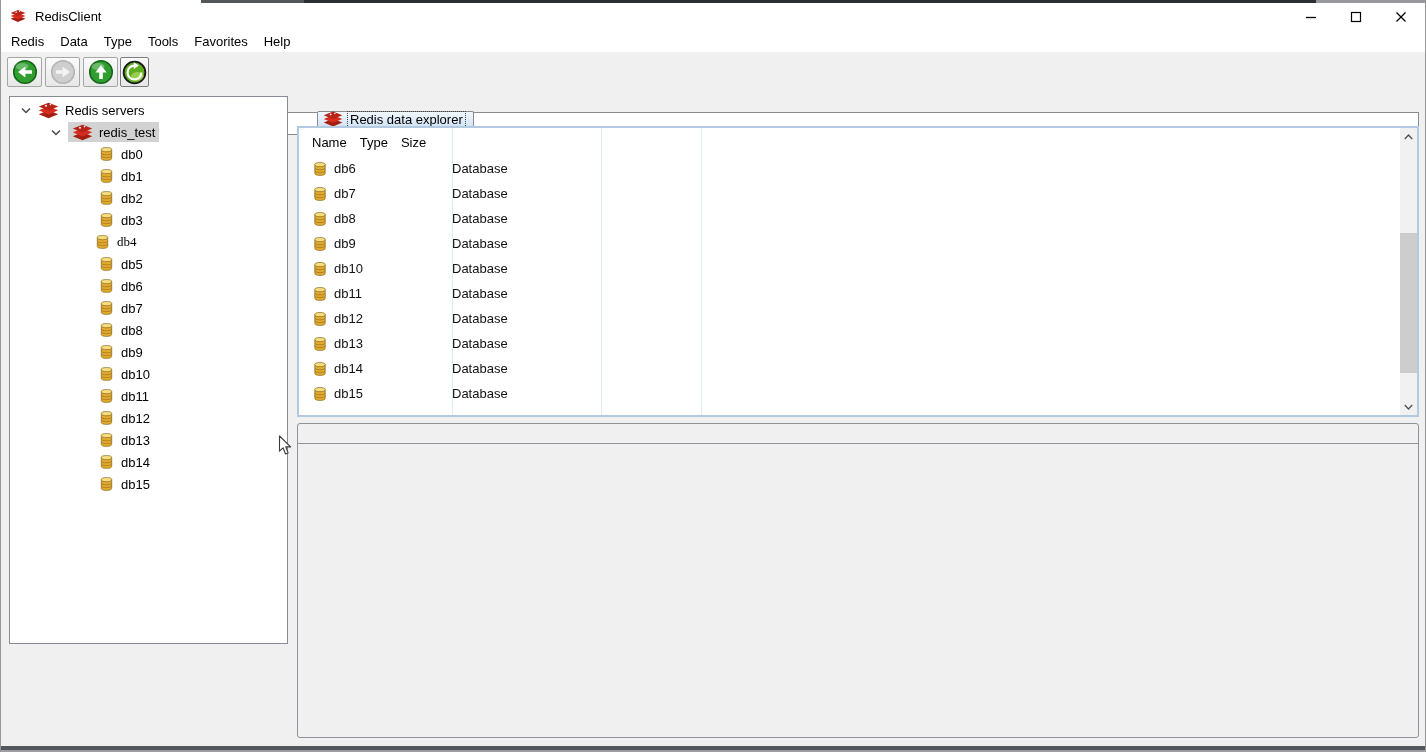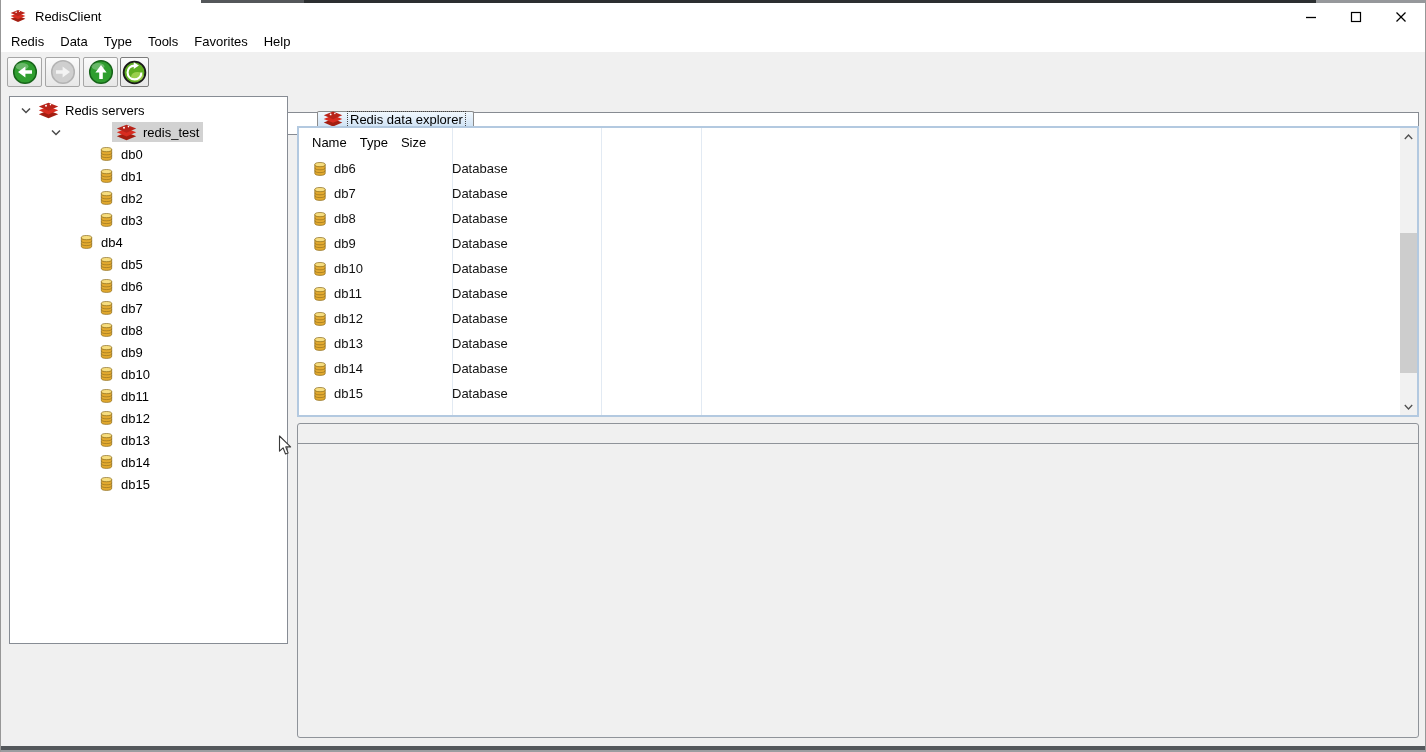--- a/index.html
+++ b/index.html
@@ -198,21 +198,21 @@
     <path d="M8 1 L15.4 4 L8 7.1 L0.6 4 Z" fill="#b8241a"></path>
     <circle cx="6.1" cy="3.3" r="0.75" fill="#fff"></circle>
     <circle cx="9.5" cy="2.5" r="0.6" fill="#fff"></circle>
   </svg>
 </span>
 
           <span class="tlabel">Redis servers</span>
         </span>
       </div>
 
-      <div class="tree-item selected" data-icon="redis" style="padding-left: 34px; gap: 44px;">
+      <div class="tree-item selected" data-icon="redis" style="padding-left: 34px;">
         <span class="chev">
   <svg width="10" height="7" viewBox="0 0 10 7" xmlns="http://www.w3.org/2000/svg">
     <polyline points="1,1.5 5,5.5 9,1.5" fill="none" stroke="#4a4a4a" stroke-width="1.5"></polyline>
   </svg>
 </span>
         <span class="sel-wrap">
           <span class="ticon ticon-redis">
   <svg viewBox="0 0 16 14" width="16" height="14" xmlns="http://www.w3.org/2000/svg">
     <path d="M8 6.8 L15.4 9.8 L8 12.9 L0.6 9.8 Z" fill="#a41e11"></path>
     <path d="M8 3.9 L15.4 6.9 L8 10 L0.6 6.9 Z" fill="#d82c20"></path>
@@ -299,21 +299,21 @@
     <path d="M2.8 3.6 V12.2 A5.2 2.2 0 0 0 13.2 12.2 V3.6 Z" fill="#e3aa2f" stroke="#8a6a1c" stroke-width="0.7"></path>
     <path d="M2.8 6.7 A5.2 2.1 0 0 0 13.2 6.7" fill="none" stroke="#8a6a1c" stroke-width="0.6"></path>
     <path d="M2.8 9.5 A5.2 2.1 0 0 0 13.2 9.5" fill="none" stroke="#8a6a1c" stroke-width="0.6"></path>
     <ellipse cx="8" cy="3.6" rx="5.2" ry="2.1" fill="#f7dd7e" stroke="#8a6a1c" stroke-width="0.7"></ellipse>
   </svg>
 </span>
           <span class="tlabel">db3</span>
         </span>
       </div>
 
-      <div class="tree-item no-chevron" data-icon="database" style="padding-left: 44px;">
+      <div class="tree-item no-chevron" data-icon="database" style="padding-left: 60px; font-family: Liberation Serif, serif;">
         <span class="chev">
   <svg width="10" height="7" viewBox="0 0 10 7" xmlns="http://www.w3.org/2000/svg">
     <polyline points="1,1.5 5,5.5 9,1.5" fill="none" stroke="#4a4a4a" stroke-width="1.5"></polyline>
   </svg>
 </span>
         <span class="sel-wrap">
 
           <span class="ticon ticon-db">
   <svg viewBox="0 0 16 16" width="16" height="16" xmlns="http://www.w3.org/2000/svg">
     <path d="M2.8 3.6 V12.2 A5.2 2.2 0 0 0 13.2 12.2 V3.6 Z" fill="#e3aa2f" stroke="#8a6a1c" stroke-width="0.7"></path>

